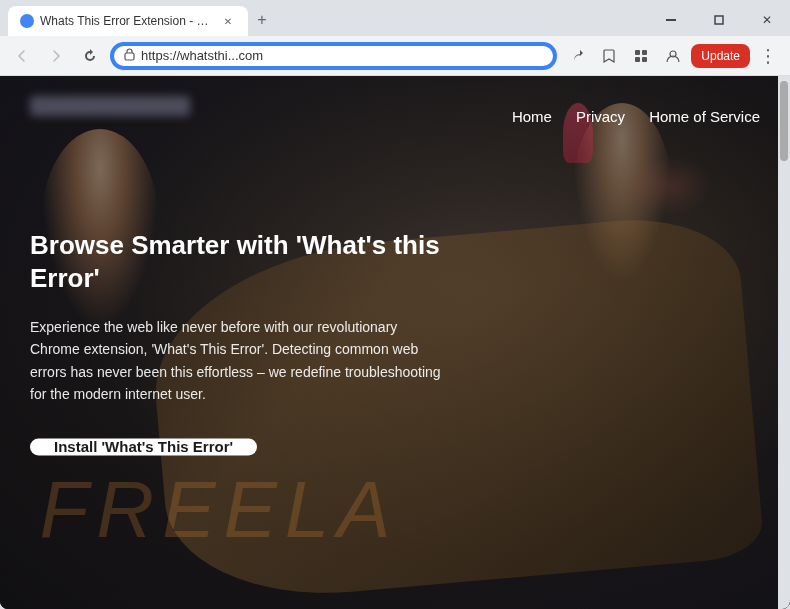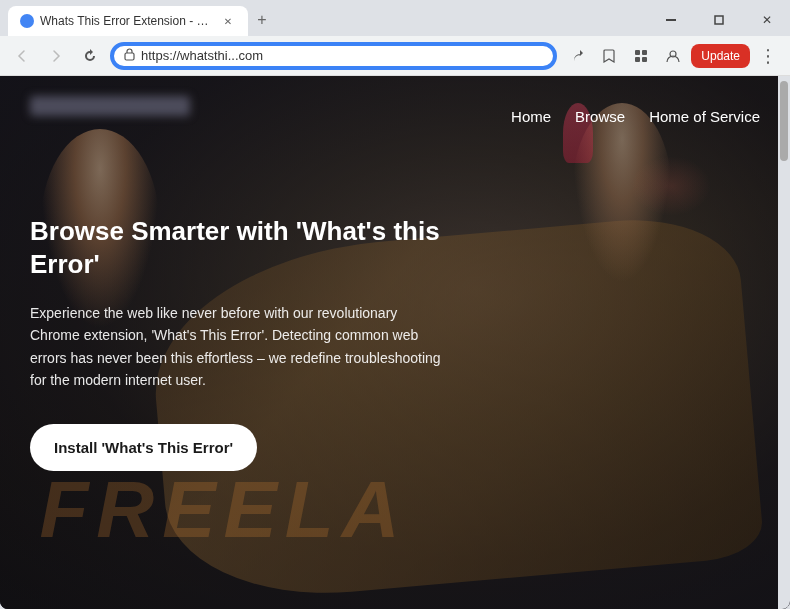--- a/index.html
+++ b/index.html
@@ -200,21 +200,21 @@
       opacity: 0.5;
       border-radius: 50% 50% 30% 30%;
     }
 
     
     .watermark {
       position: absolute;
       bottom: 10%;
       left: 5%;
       font-size: 80px;
-      font-weight: 700;
+      font-weight: 400;
       color: rgba(210, 130, 50, 0.25);
       letter-spacing: 8px;
       font-style: italic;
       user-select: none;
       white-space: nowrap;
     }
 
     
     .site-nav {
       position: absolute;
@@ -277,21 +277,21 @@
       line-height: 1.6;
       margin-bottom: 32px;
     }
 
     .install-btn {
       display: inline-block;
       background: white;
       color: #1a1a1a;
       font-size: 15px;
       font-weight: 600;
-      padding: 15px 24px;
+      padding: 0 24px;
       border-radius: 30px;
       cursor: pointer;
       border: none;
       white-space: nowrap;
     }
 
     
     .scrollbar {
       position: absolute;
       right: 0;
@@ -437,21 +437,21 @@
     <div style="position:absolute;top:5%;right:25%;width:30px;height:60px;background:linear-gradient(to bottom, #e84060,#c02040);opacity:0.4;border-radius:50% 50% 20% 20%;"></div>
 
     <div class="watermark">FREELA</div>
 
     <nav class="site-nav">
       <div class="site-logo-area">
         <div class="site-logo-blur"></div>
       </div>
       <div class="site-nav-links">
         <a class="site-nav-link">Home</a>
-        <a class="site-nav-link">Browse</a>
+        <a class="site-nav-link">Privacy</a>
         <a class="site-nav-link">Home of Service</a>
       </div>
     </nav>
 
     <div class="hero-content">
       <h1 class="hero-title">Browse Smarter with 'What's this Error'</h1>
       <p class="hero-description">Experience the web like never before with our revolutionary Chrome extension, 'What's This Error'. Detecting common web errors has never been this effortless – we redefine troubleshooting for the modern internet user.</p>
       <button class="install-btn">Install 'What's This Error'</button>
     </div>
 

